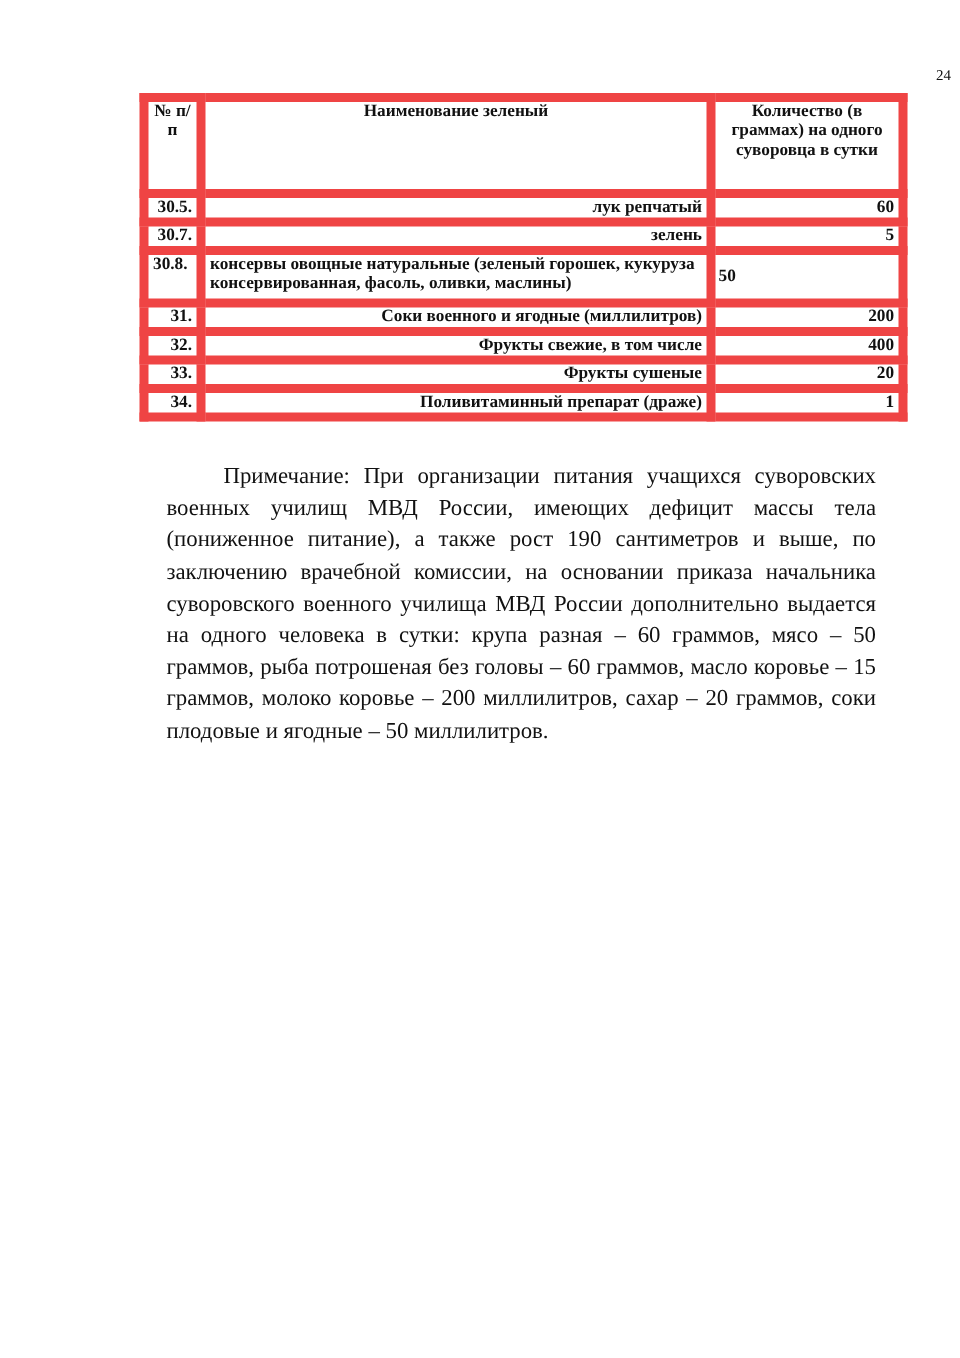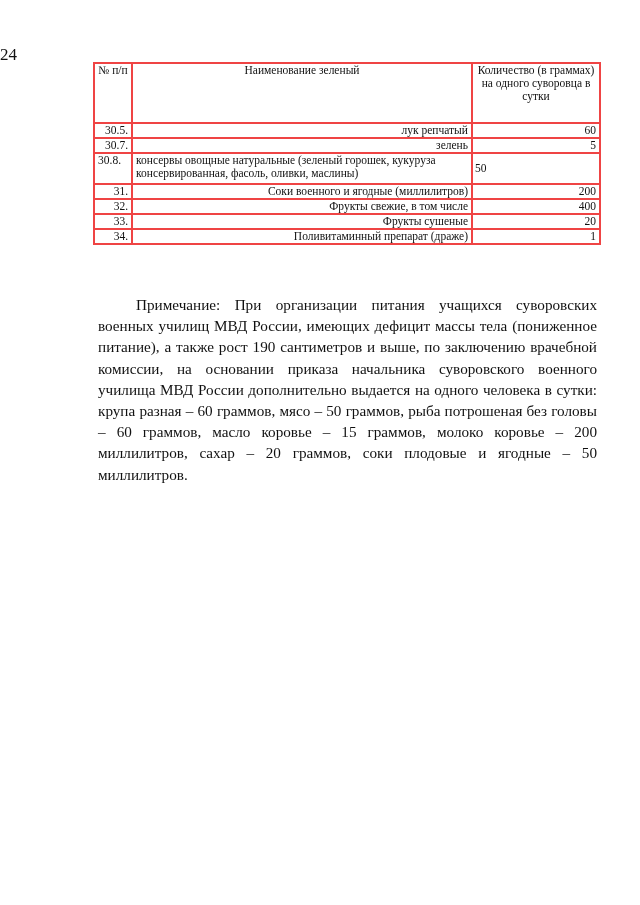--- a/index.html
+++ b/index.html
@@ -1,31 +1,31 @@
 <!DOCTYPE html>
 <html><head>
 <meta charset="utf-8">
 <style>
   html, body { margin:0; padding:0; background:#ffffff; }
   body { width:640px; height:905px; position:relative; overflow:hidden;
          font-family:"Liberation Serif","DejaVu Serif",serif; color:#111; }
-  .page-num { position:absolute; left:0; width:634px; top:45px; text-align:left; font-size:17px; }
+  .page-num { position:absolute; left:0; width:634px; top:45px; text-align:right; font-size:10px; }
   table.tbl { position:absolute; left:93px; top:62px; width:506px; border-collapse:collapse; table-layout:fixed;
               font-size:11.5px; line-height:13px; }
-  table.tbl td, table.tbl th { border:2px solid #ef4444; padding:0 3px; vertical-align:top; font-weight:normal; }
+  table.tbl td, table.tbl th { border:6px solid #ef4444; padding:0 3px; vertical-align:top; font-weight:bold; }
   table.tbl th { text-align:center; }
   col.c1 { width:38px; } col.c2 { width:340px; } col.c3 { width:128px; }
   .hdr th { height:58px; padding-top:2px; }
   .qty { padding-left:2px !important; }
   tr.r td { height:13px;text-align:right; }
   tr.tall td { height:29px; }
   tr.tall td.qty { vertical-align:middle;margin-left:11px; }
   .note { position:absolute; left:95px; top:291px; width:505px; font-size:15.2px; line-height:21.2px;
           text-align:justify; }
-  .note p { margin:3px; text-indent:38px; }
+  .note p { margin:16px; text-indent:38px; }
 </style>
 </head>
 <body>
 
 <div class="page-num">24</div>
 
 <table class="tbl">
   <colgroup>
       <col class="c1">
       <col class="c2">

